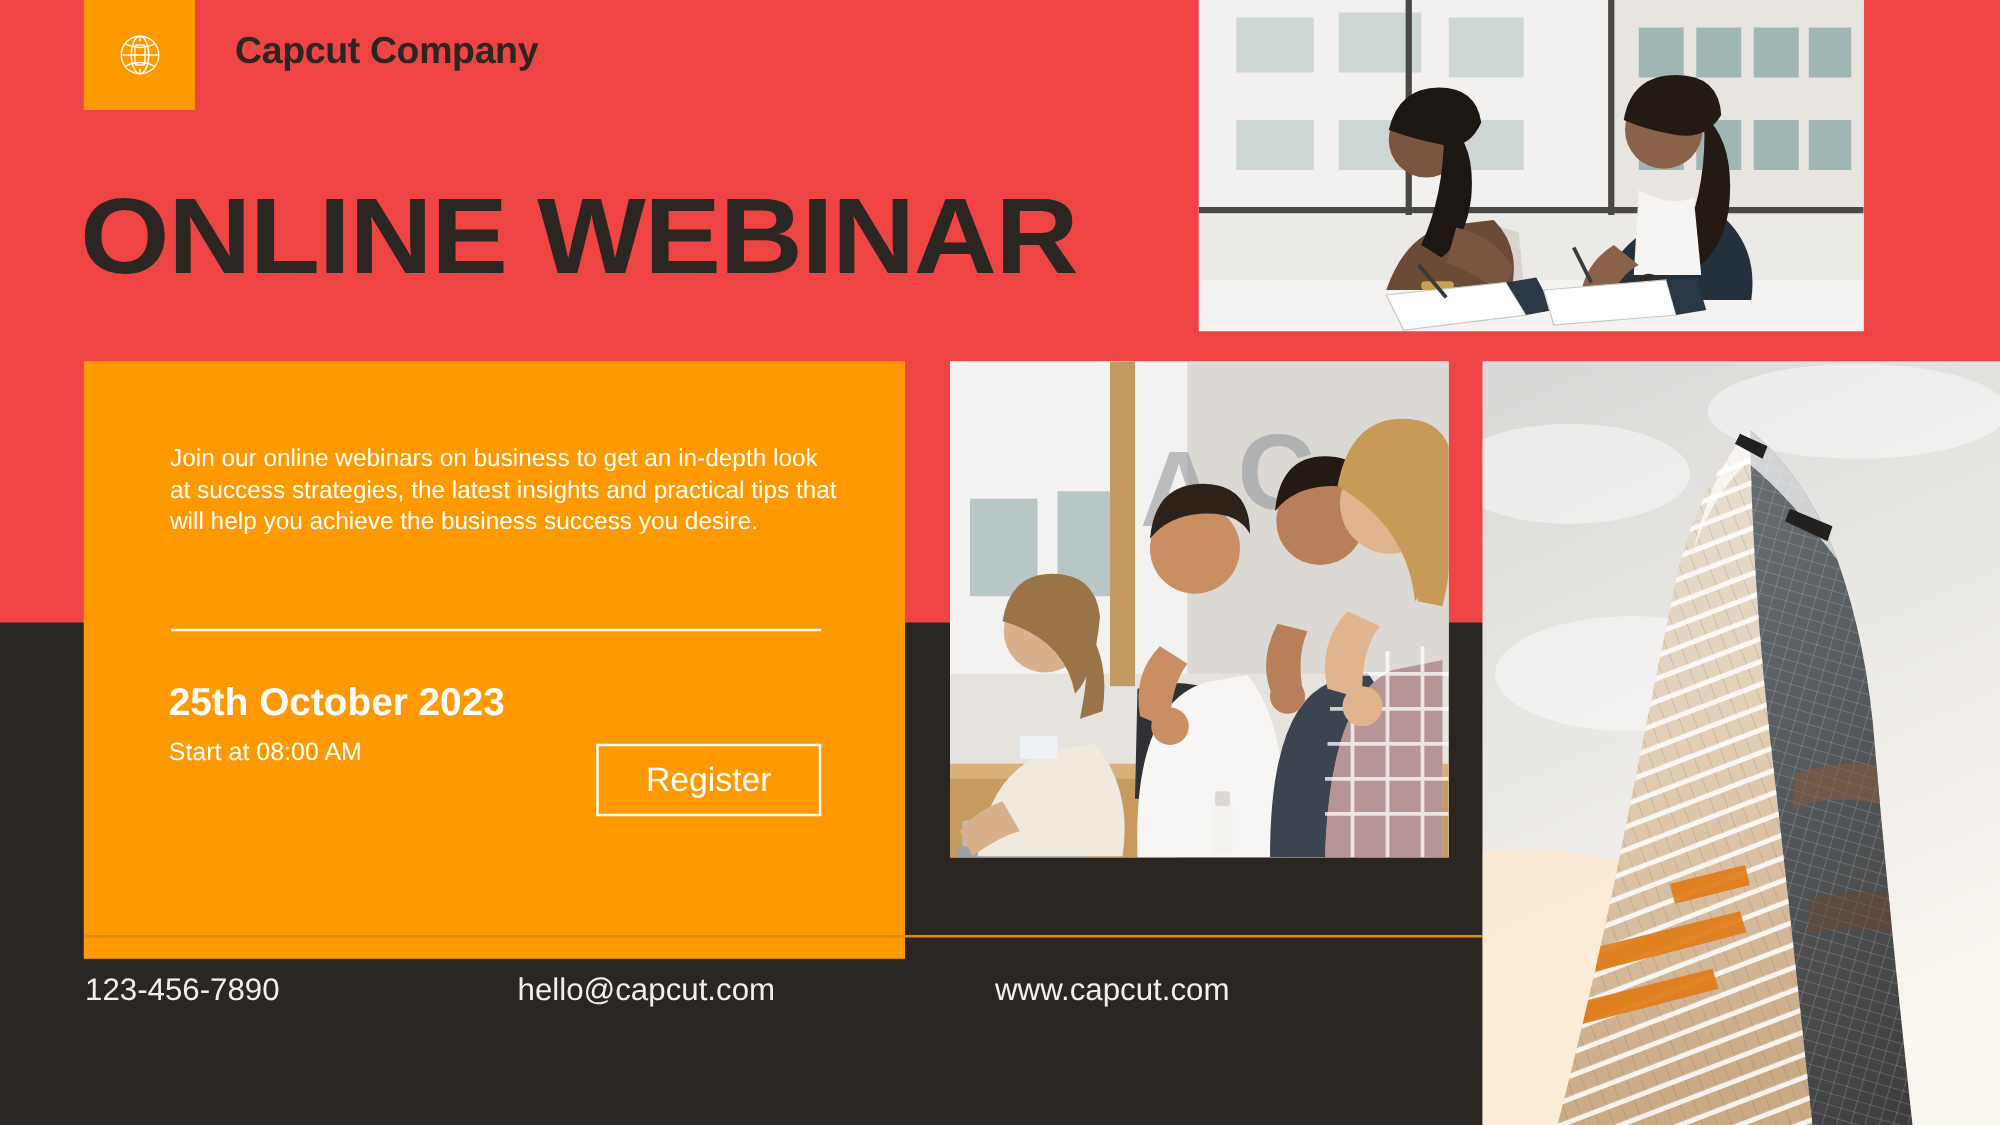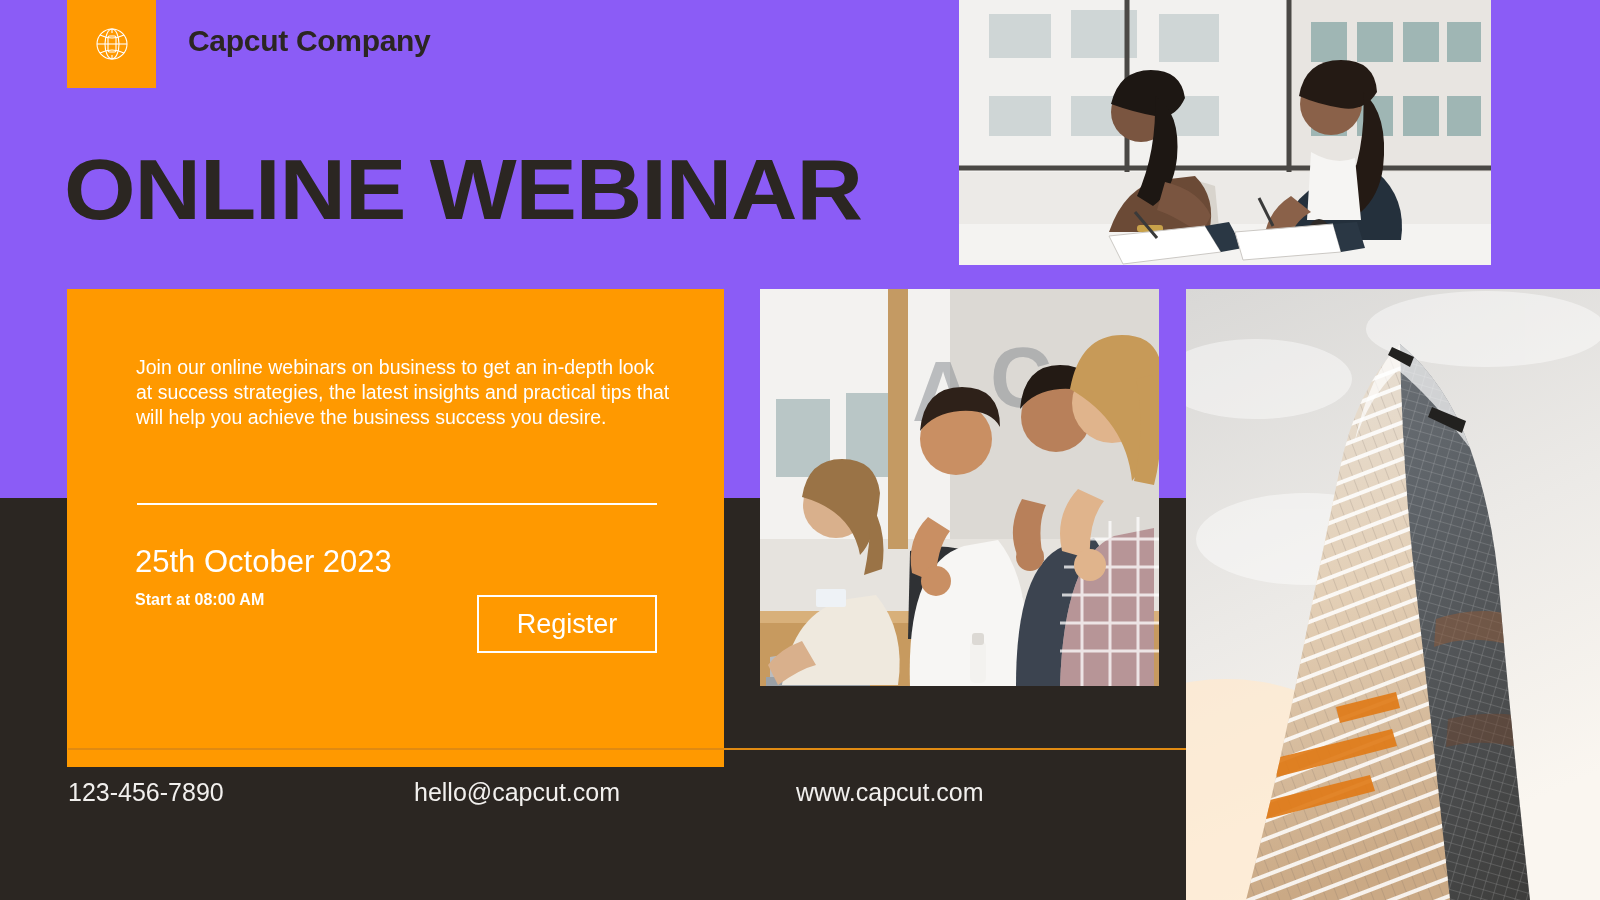--- a/index.html
+++ b/index.html
@@ -5,21 +5,21 @@
   * { margin:0; padding:0; box-sizing:border-box; }
   html, body {
     width:1600px; height:900px;
     background:#ffffff;
     font-family:"Liberation Sans", sans-serif;
     overflow:hidden;
   }
   #poster {
     position:relative;
     width:1600px; height:900px;
-    background:#8b5cf6;
+    background:#ef4444;
   }
 
   
   .dark-band {
     position:absolute;
     left:0; top:498px;
     width:1600px; height:402px;
     background:#2b2622;
   }
 
@@ -73,29 +73,29 @@
   .card-rule {
     position:absolute;
     left:70px; top:214px;
     width:520px; height:2px;
     background:#ffffff;
   }
   .card-date {
     position:absolute;
     left:68px; top:255px;
     font-size:31px;
-    font-weight:normal;
+    font-weight:bold;
     color:#ffffff;
     white-space:nowrap;
   }
   .card-time {
     position:absolute;
     left:68px; top:302px;
-    font-size:16px;
-    font-weight:bold;
+    font-size:20px;
+    font-weight:normal;
     color:#ffffff;
     white-space:nowrap;
   }
   .register-btn {
     position:absolute;
     left:410px; top:270px;
     width:180px; height:58px;
     border:2px solid #ffffff;
     background:transparent;
     color:#ffffff;

